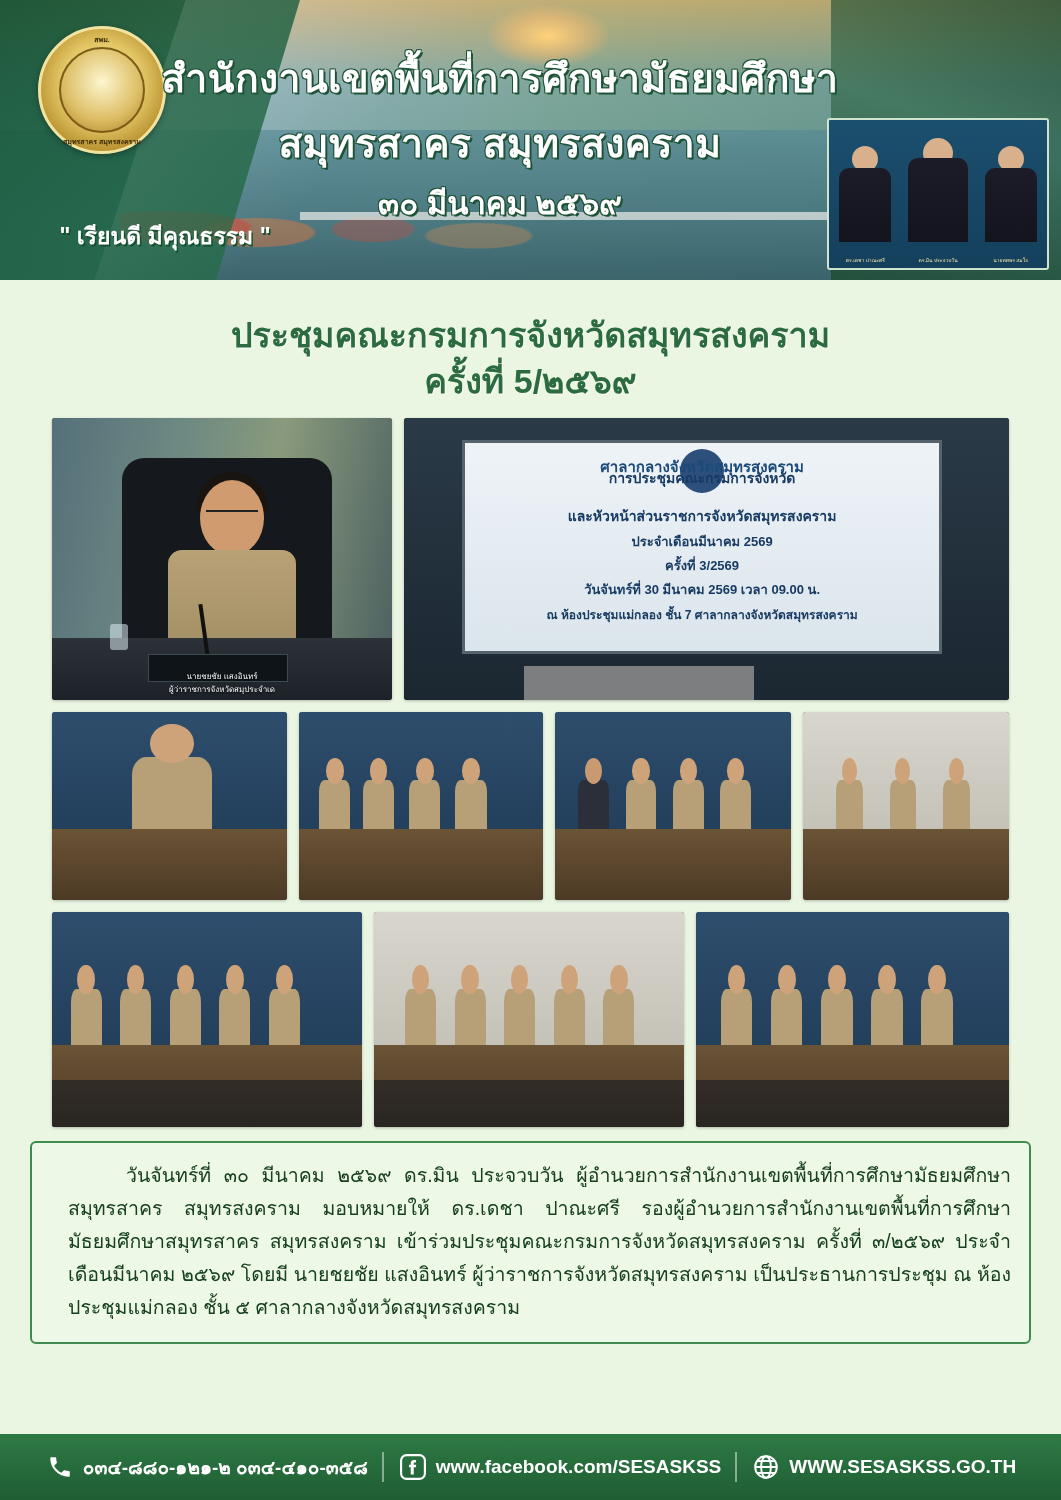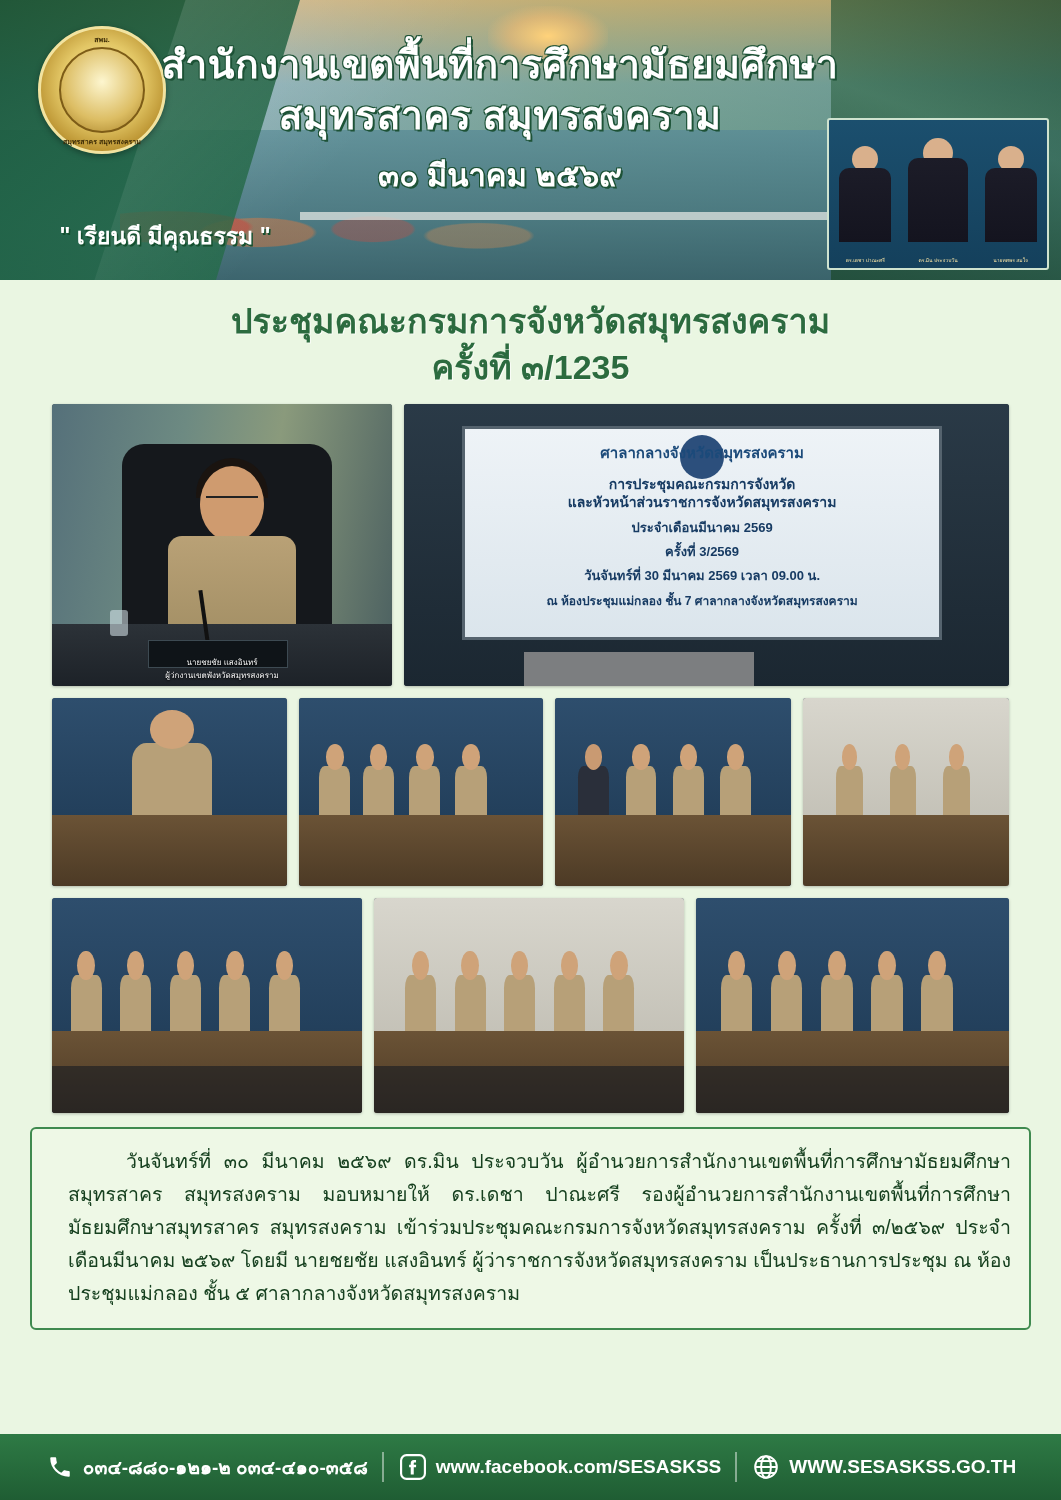--- a/index.html
+++ b/index.html
@@ -84,20 +84,21 @@
   .logo-ring-text .bottom { bottom: 7px; }
 
   .hdr-title-wrap {
     position: absolute; left: 150px; top: 40px; width: 700px; text-align: center;
   }
   .hdr-title1, .hdr-title2 {
     font-family: "Liberation Sans", sans-serif;
     font-weight: bold; color: #ffffff;
     text-shadow: 2px 2px 0 #1d5236, -1px -1px 0 #1d5236, 1px -1px 0 #1d5236, -1px 1px 0 #1d5236;
     letter-spacing: 0.5px;
+    margin-top: 14px;
   }
   .hdr-title1 { font-size: 39px; line-height: 50px; }
   .hdr-title2 { font-size: 39px; line-height: 52px; }
   .hdr-date {
     margin-top: 8px;
     font-size: 31px; font-weight: bold; color: #ffffff;
     text-shadow: 2px 2px 0 #1d5236, -1px -1px 0 #1d5236, 1px -1px 0 #1d5236, -1px 1px 0 #1d5236;
   }
   .hdr-motto {
     position: absolute; left: 30px; top: 218px; width: 270px; text-align: center;
@@ -129,21 +130,21 @@
   .exec.center .head { top: 18px; width: 30px; height: 30px; }
   .exec.center .body { height: 84px; width: 60px; }
   .exec .cap {
     position: relative; z-index: 2;
     font-size: 5px; line-height: 7px; color: #ffe9a8; text-align: center;
     padding-bottom: 4px; width: 100%;
   }
 
   
   .page-title {
-    margin-top: 18px; text-align: center;
+    margin-top: 32px; text-align: center;
     color: #2c6b3f; font-weight: bold;
     font-size: 34px; line-height: 46px;
     text-shadow: 1px 1px 0 rgba(255,255,255,0.7);
   }
 
   .gallery { padding: 14px 52px 0 52px; }
   .row { display: flex; gap: 12px; margin-bottom: 12px; }
 
   .ph {
     position: relative; overflow: hidden;
@@ -177,21 +178,21 @@
   .p2 { width: 683px; height: 282px; background: #1b2a36; }
   .p2 .room { position:absolute; inset:0; background: linear-gradient(180deg,#2a3a47 0%, #1b2731 100%); }
   .p2 .screen {
     position:absolute; left:58px; top:22px; width:480px; height:214px;
     background: linear-gradient(180deg, #eef3f7 0%, #dbe5ec 100%);
     border:3px solid #55636e;
   }
   .p2 .emblem { position:absolute; left:50%; top:6px; transform:translateX(-50%); width:44px; height:44px; border-radius:50%; background:#2c4f7c; }
   .p2 .sline { text-align:center; color:#173b63; font-weight:bold; }
   .p2 .l0 { position:absolute; top:12px; left:0; right:0; font-size:15px; color:#1b4a7a; }
-  .p2 .l1 { position:absolute; top:44px; left:0; right:0; font-size:14px; }
+  .p2 .l1 { position:absolute; top:24px; left:0; right:0; font-size:14px; }
   .p2 .l2 { position:absolute; top:62px; left:0; right:0; font-size:14px; }
   .p2 .l3 { position:absolute; top:88px; left:0; right:0; font-size:13px; }
   .p2 .l4 { position:absolute; top:112px; left:0; right:0; font-size:13px; }
   .p2 .l5 { position:absolute; top:136px; left:0; right:0; font-size:13px; }
   .p2 .l6 { position:absolute; top:162px; left:0; right:0; font-size:12px; }
   .p2 .podium { position:absolute; left:120px; bottom:0; width:230px; height:34px; background:#7c7e80; }
 
   
   .mr { position:absolute; inset:0; }
   .mr .bg { position:absolute; inset:0; background:linear-gradient(180deg,#2e4e6d 0%, #23405c 60%, #1b3349 100%); }
@@ -286,42 +287,42 @@
     <div class="exec">
       <div class="head"></div>
       <div class="body"></div>
       <div class="cap">นายทศพร สมใจ</div>
     </div>
   </div>
 </div>
 
 <div class="page-title">
   <div>ประชุมคณะกรมการจังหวัดสมุทรสงคราม</div>
-  <div>ครั้งที่ ๓/1235</div>
+  <div>ครั้งที่ 5/๒๕๖๙</div>
 </div>
 
 <div class="gallery">
 
   <div class="row">
     <div class="ph p1">
       <div class="wall"></div>
       <div class="chair"></div>
       <div class="person">
         <div class="hair"></div>
         <div class="face"></div>
         <div class="glasses"></div>
         <div class="uniform"></div>
       </div>
       <div class="desk"></div>
       <div class="mic"></div>
       <div class="glass"></div>
       <div class="namecard"></div>
       <div class="ph-cap">
         <div>นายชยชัย แสงอินทร์</div>
-        <div>ผู้ว่กงานเขตพังหวัดสมุทรสงคราม</div>
+        <div>ผู้ว่าราชการจังหวัดสมุประจำเด</div>
       </div>
     </div>
 
     <div class="ph p2">
       <div class="room"></div>
       <div class="screen">
         <div class="emblem"></div>
         <div class="sline l0">ศาลากลางจังหวัดสมุทรสงคราม</div>
         <div class="sline l1">การประชุมคณะกรมการจังหวัด</div>
         <div class="sline l2">และหัวหน้าส่วนราชการจังหวัดสมุทรสงคราม</div>

